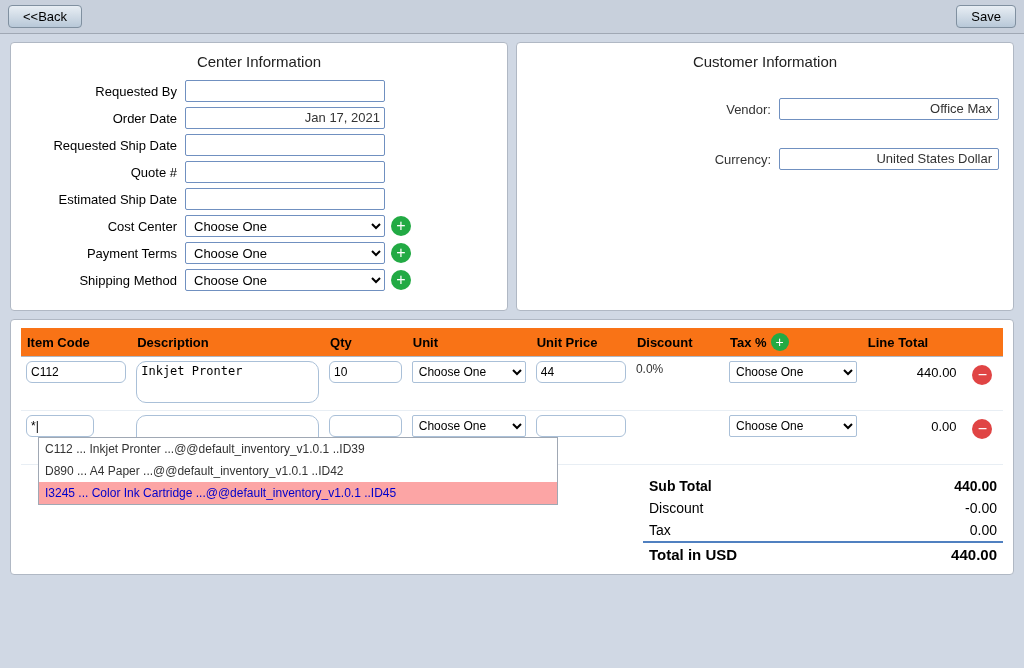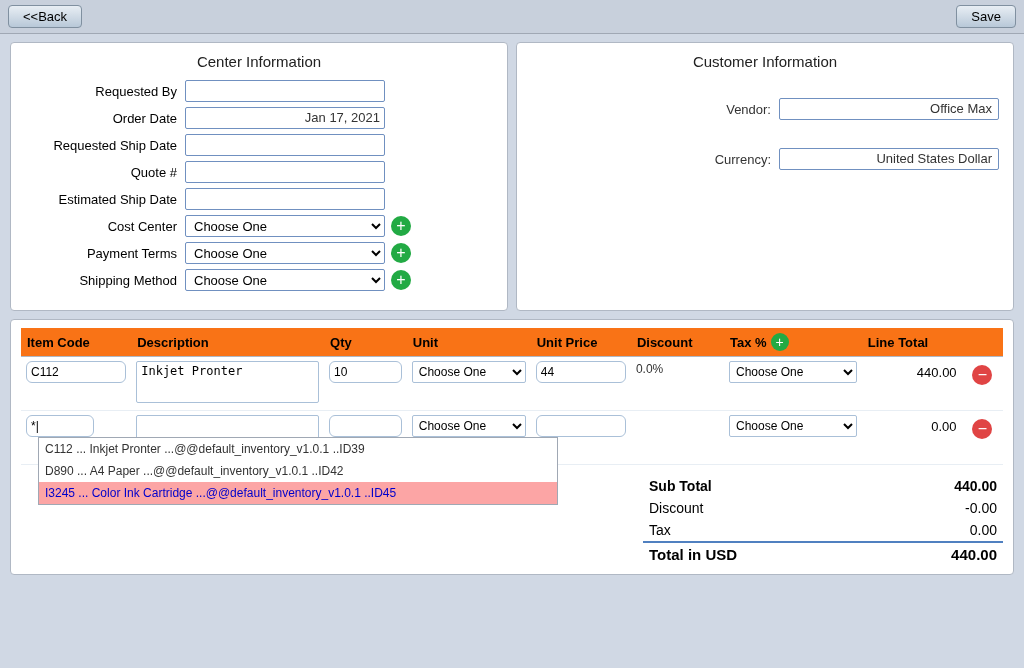--- a/index.html
+++ b/index.html
@@ -179,21 +179,21 @@
       border: 1px solid #aac0d8;
       border-radius: 6px;
       height: 22px;
       padding: 1px 4px;
       font-size: 12px;
       background: #fff;
       width: 100%;
     }
     .cell-textarea {
       border: 1px solid #aac0d8;
-      border-radius: 2px;
+      border-radius: 10px;
       height: 42px;
       padding: 2px 4px;
       font-size: 12px;
       background: #fff;
       width: 100%;
       resize: none;
     }
     .cell-select {
       border: 1px solid #aac0d8;
       border-radius: 2px;

